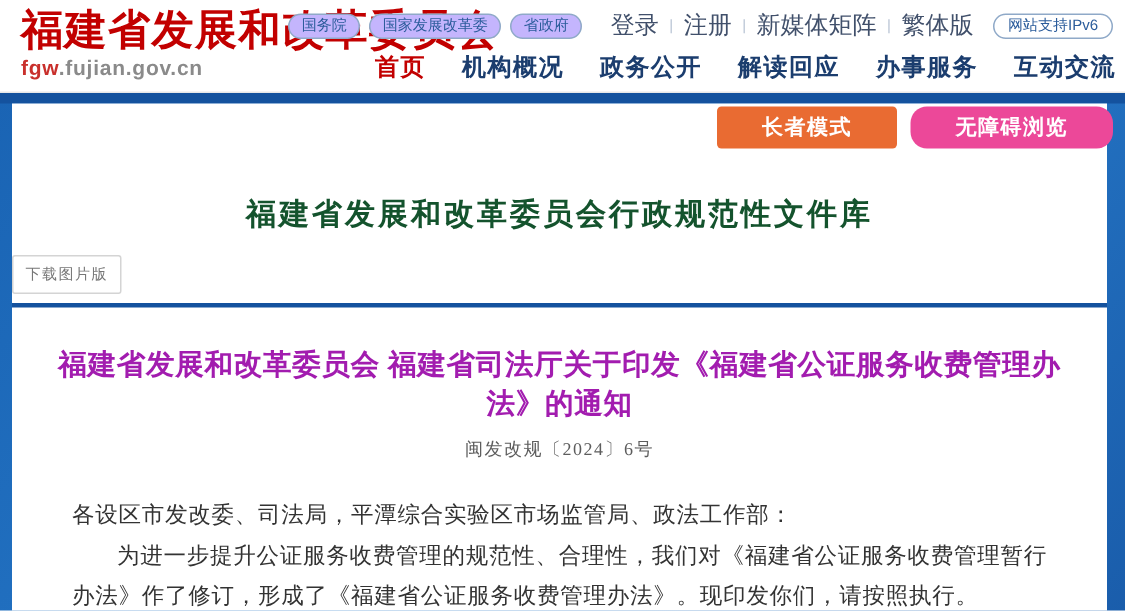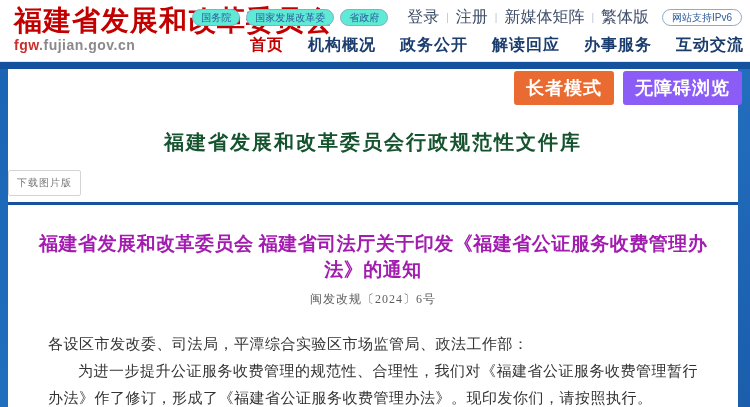--- a/index.html
+++ b/index.html
@@ -51,21 +51,21 @@
   }
   .pill {
     border: 1px solid #8fa9c8;
     border-radius: 9px;
     color: #2b5c9b;
     padding: 1px 8px;
     margin-right: 6px;
     font-size: 10px;
     line-height: 13px;
     cursor: pointer;
-    background: #5eead4;
+    background: #c4b5fd;
   }
   .util-links { display: flex; align-items: center; margin: 0 6px; color: #51607a; }
   .util-link { color: #41506b; cursor: pointer; padding: 0 7px; font-size: 16px; }
   .util-sep { color: #b9c4d4; }
   .ipv6-pill {
     border: 1px solid #8fa9c8;
     border-radius: 9px;
     color: #2b5c9b;
     padding: 1px 9px;
     font-size: 10px;
@@ -107,30 +107,30 @@
     position: relative;
     padding-top: 2px;
   }
   .access-buttons {
     position: absolute;
     top: 2px; right: -4px;
     display: flex;
   }
   .access-btn {
     color: #ffffff;
-    font-size: 18px;
-    font-weight: bold;
-    padding: 5px 12px;
+    font-size: 14px;
+    font-weight: bold;
+    padding: 5px 30px;
     border-radius: 3px;
     margin-left: 9px;
     cursor: pointer;
     letter-spacing: 1px;
   }
   .elder-btn { background: #e96b32; }
-  .a11y-btn { background: #8b5cf6; }
+  .a11y-btn { background: #ec4899; border-radius: 11px; }
 
   .bank-title {
     text-align: center;
     color: #14532d;
     font-family: "Liberation Serif", serif;
     font-weight: bold;
     font-size: 20px;
     letter-spacing: 2px;
     padding-top: 58px;
   }

